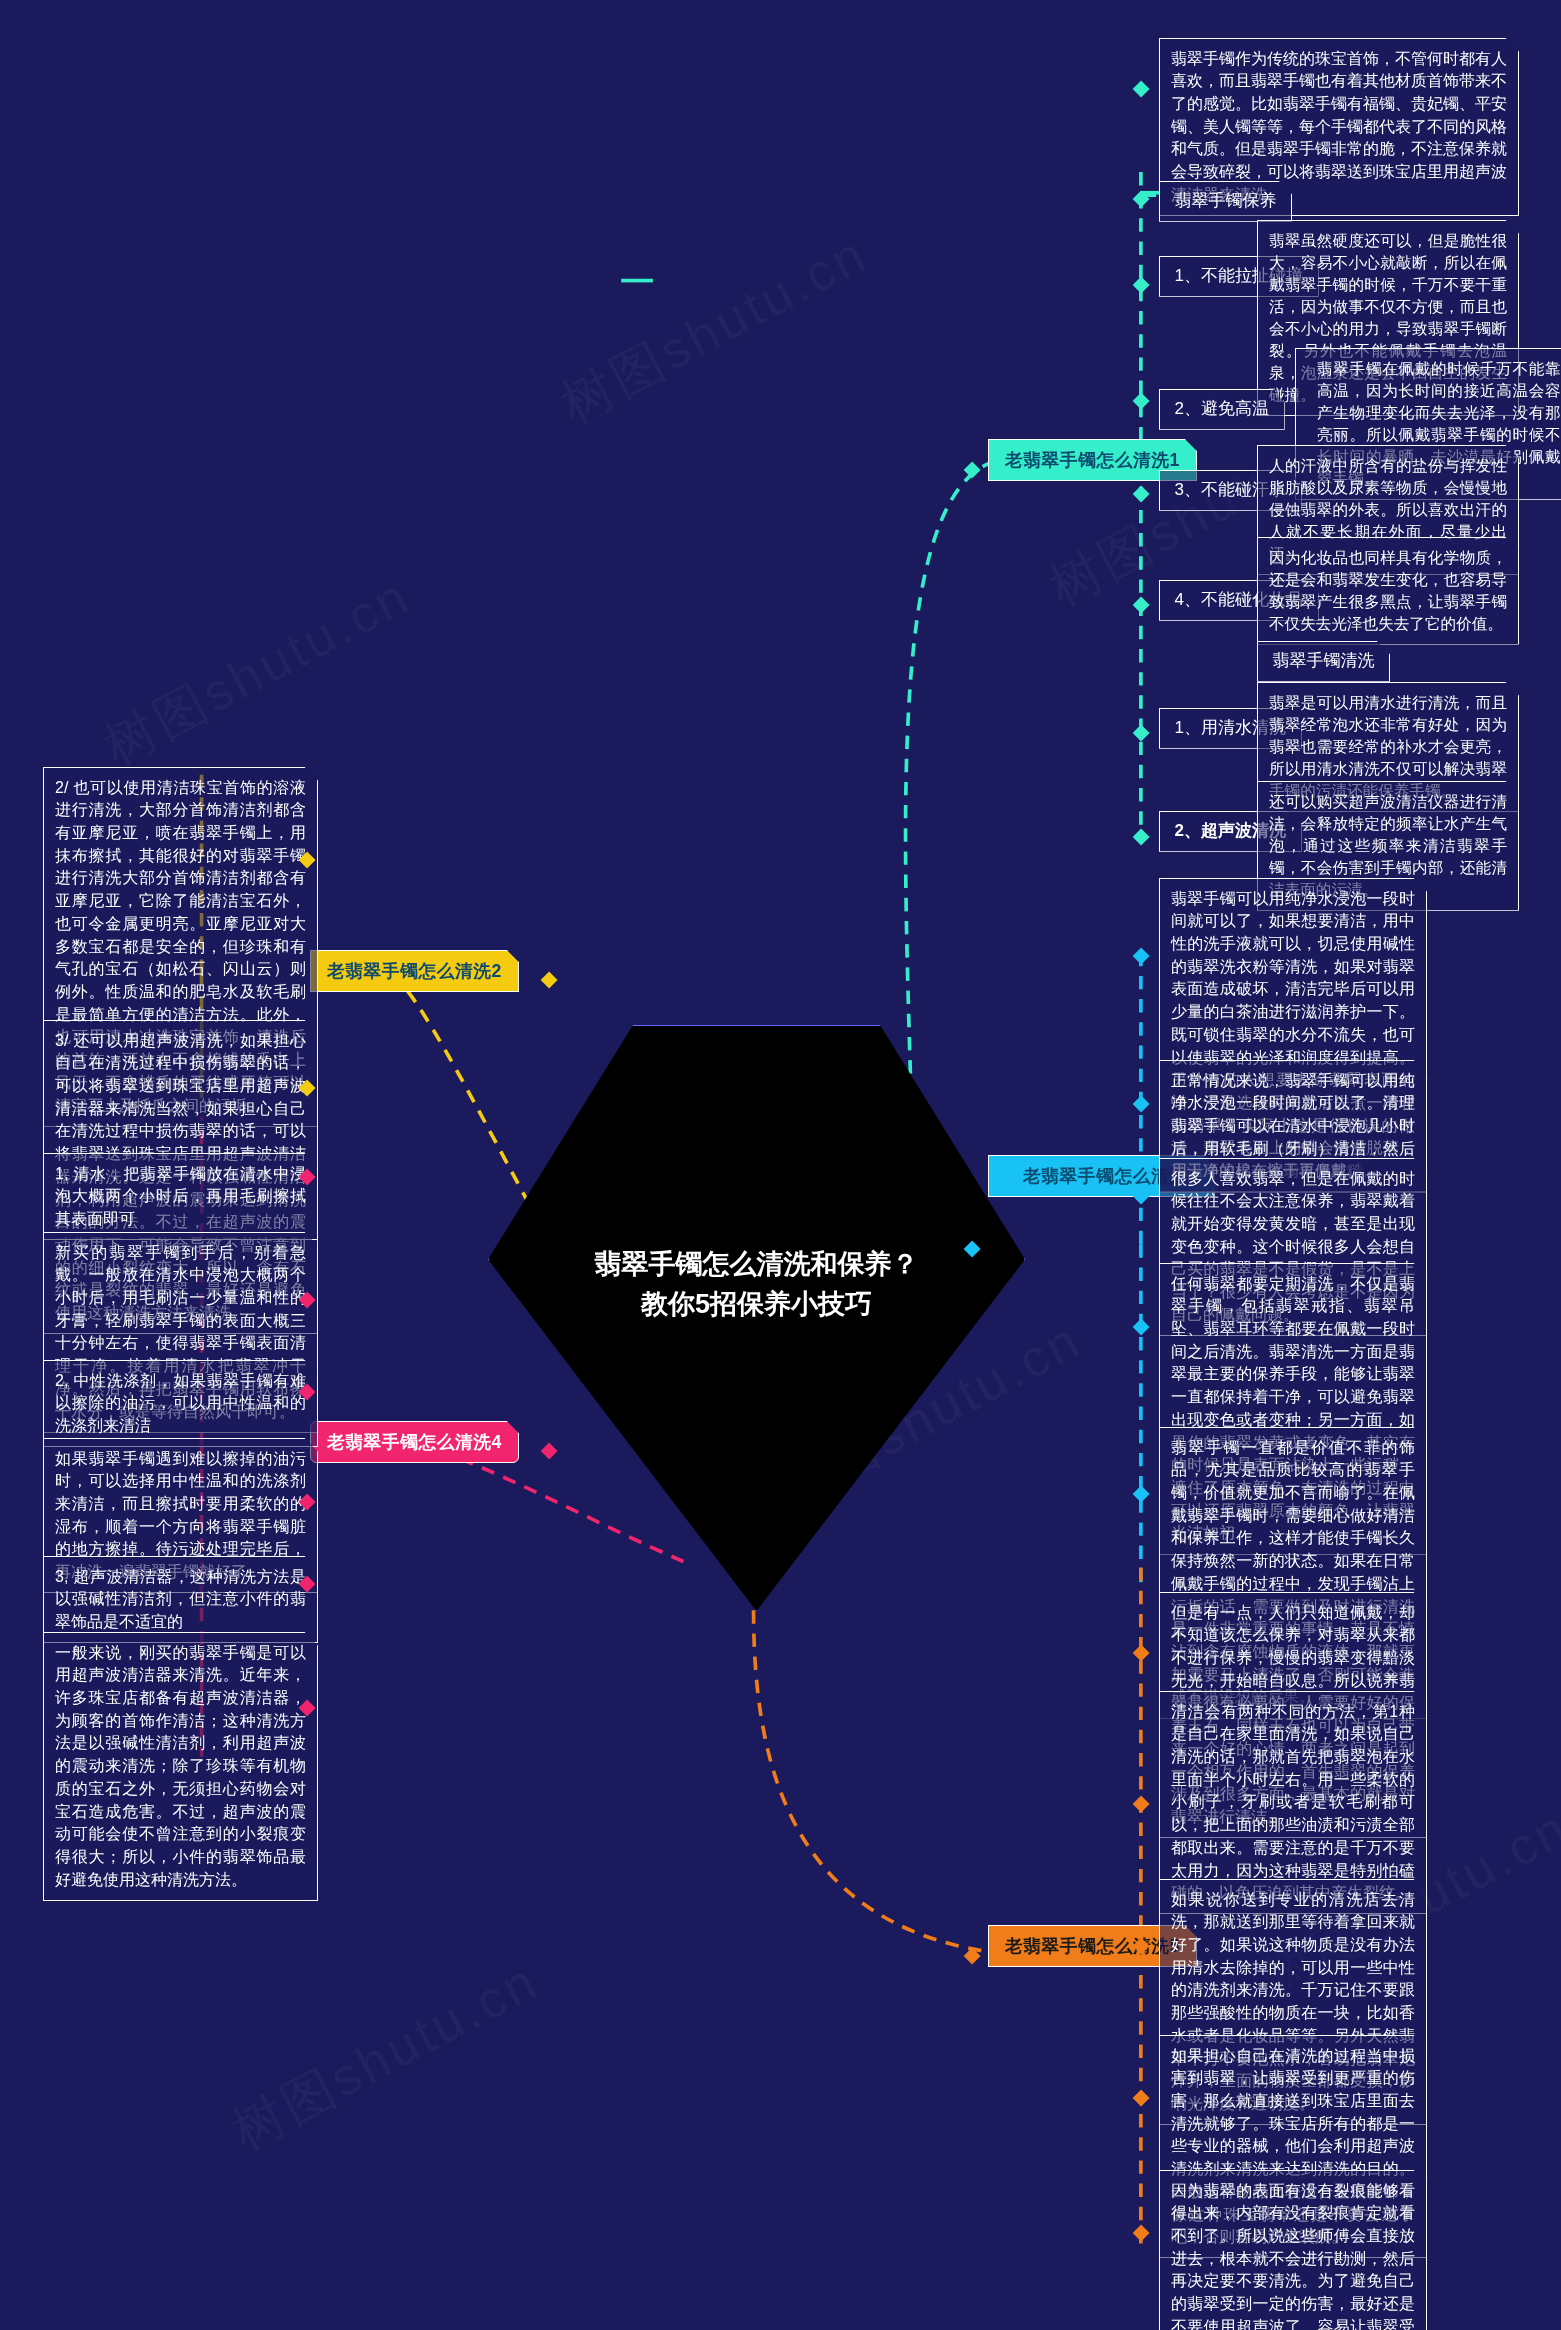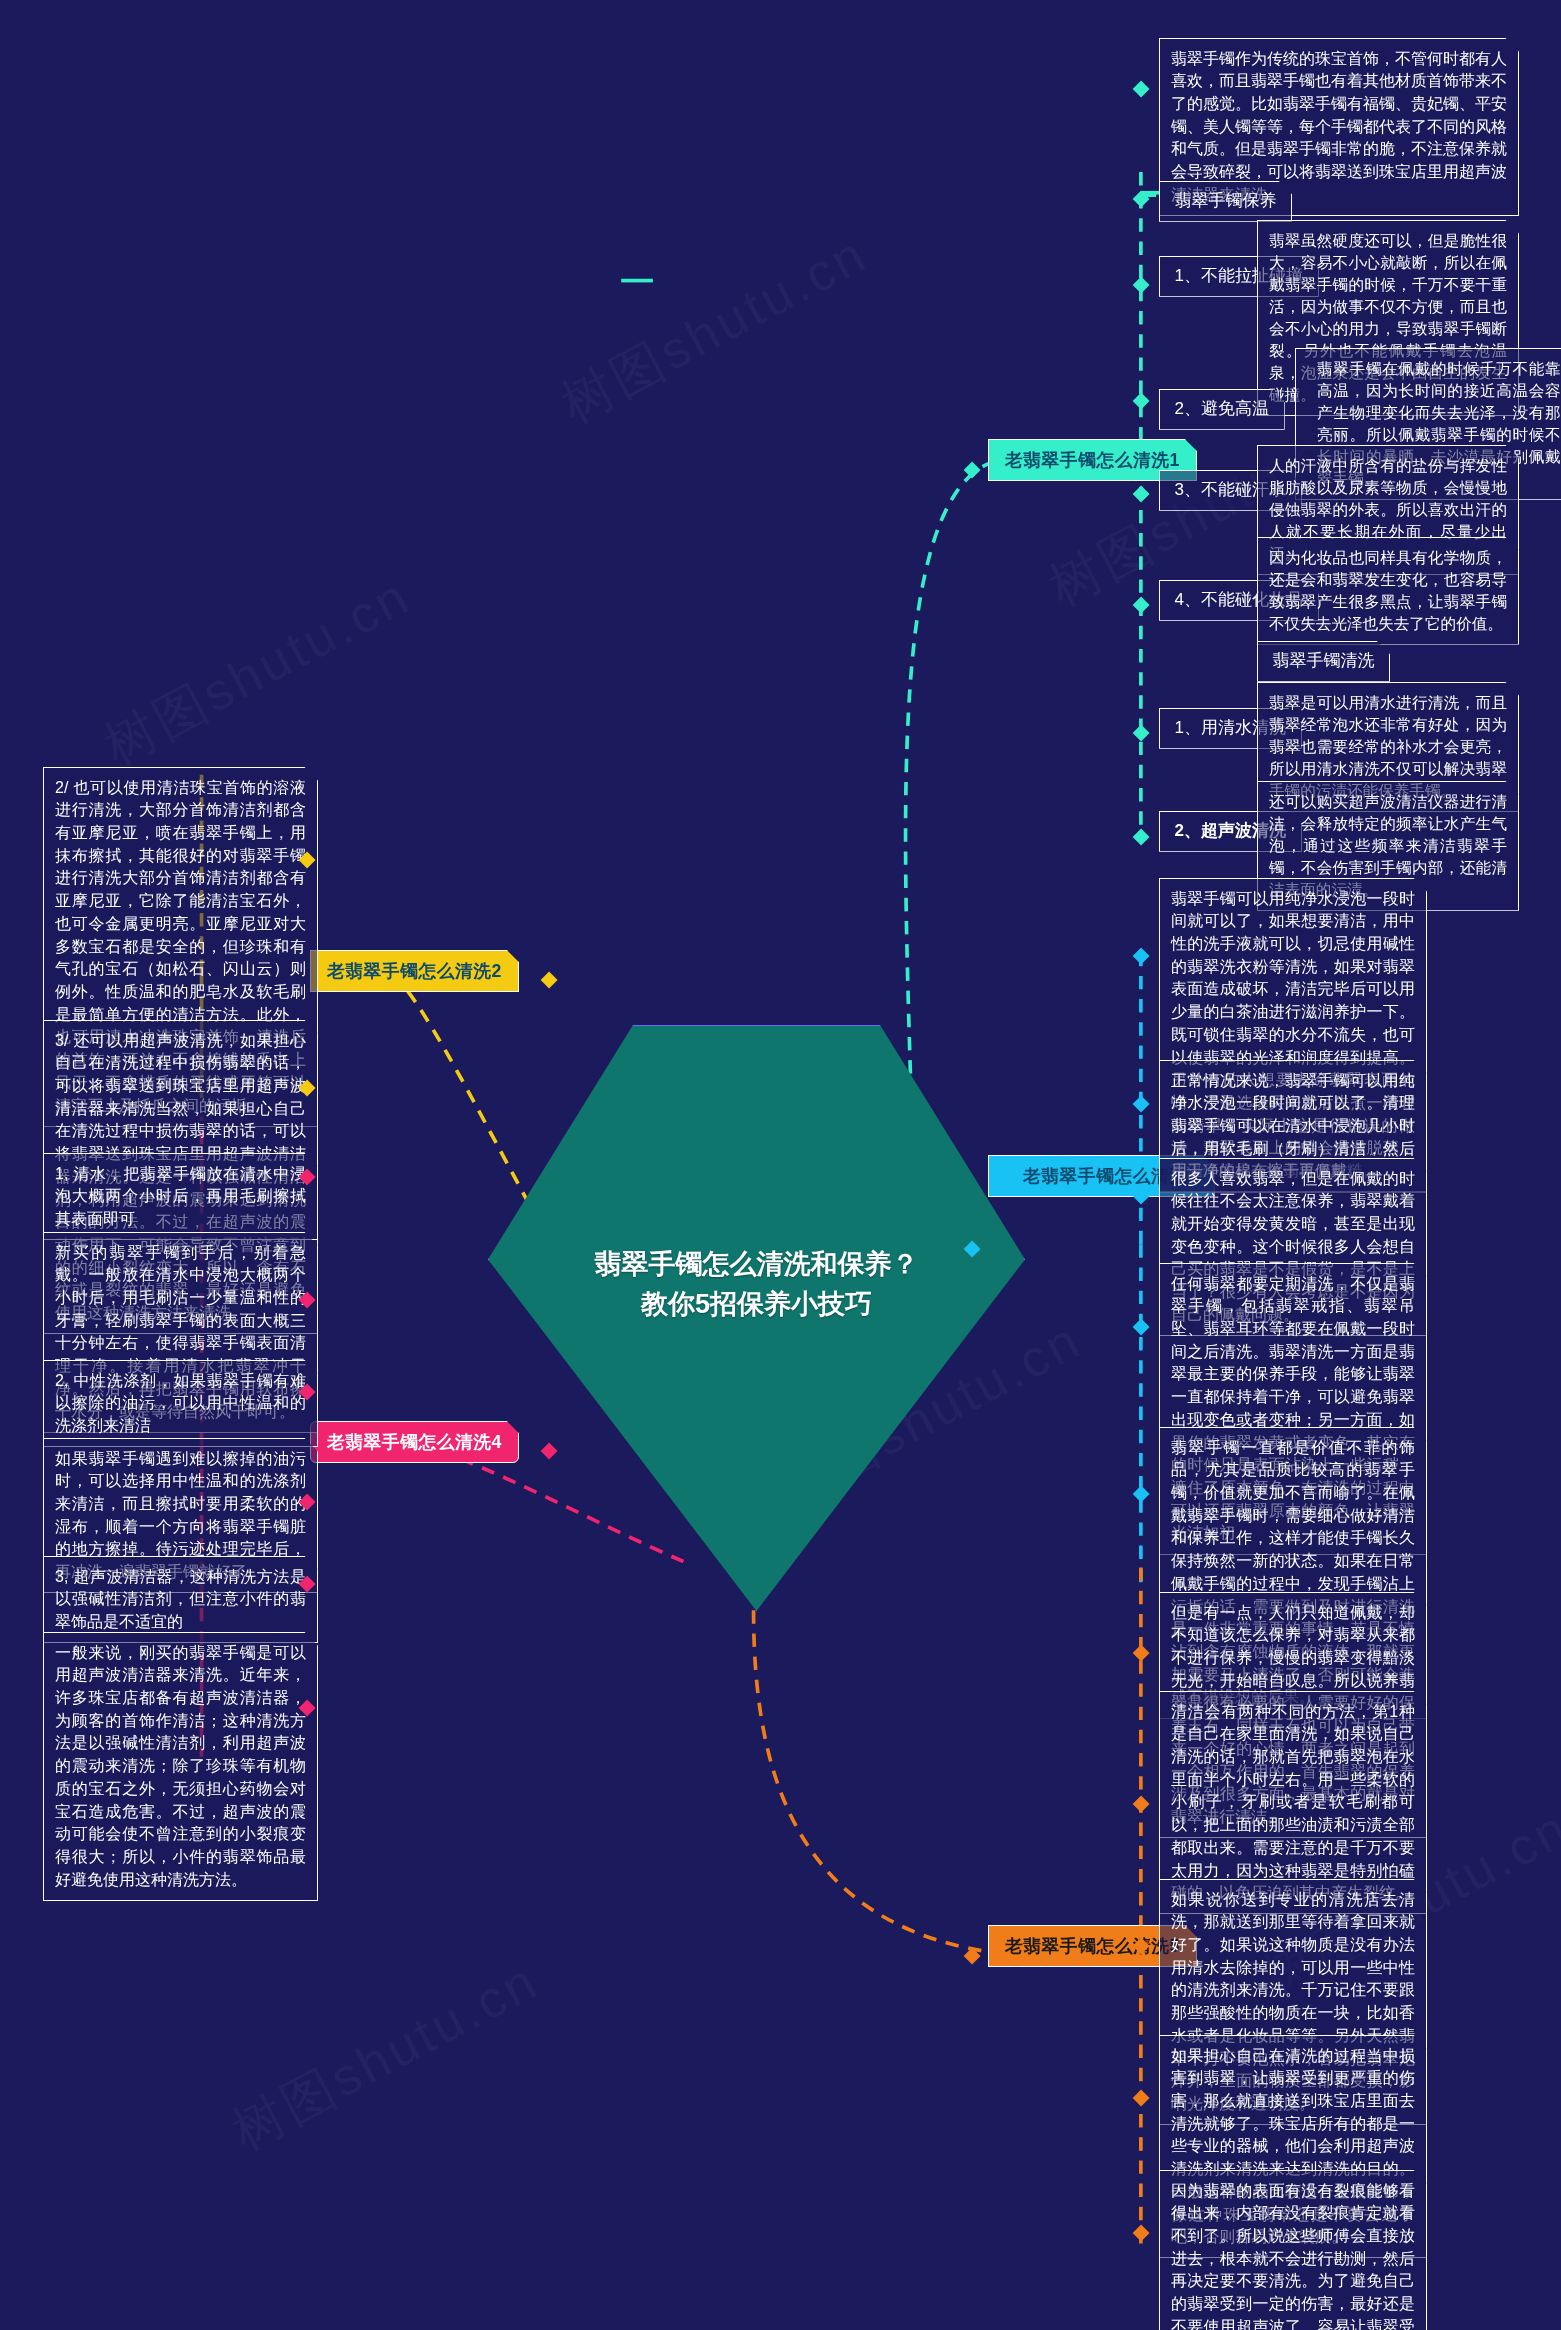--- a/index.html
+++ b/index.html
@@ -24,21 +24,21 @@
     transform: rotate(-28deg);
     transform-origin: left top;
     user-select: none;
   }
 
   
   .central {
     position: absolute;
     left: 488px; top: 1025px;
     width: 537px; height: 586px;
-    background: #0f766e;
+    background: #000000;
     border: 1.8px solid #6a6aff;
     clip-path: polygon(27% 0%, 73% 0%, 100% 40%, 50% 100%, 0% 40%);
     display: flex; align-items: center; justify-content: center;
     text-align: center;
   }
   .central-text {
     color: #ffffff;
     font-size: 27px;
     line-height: 1.45;
     font-weight: 600;

